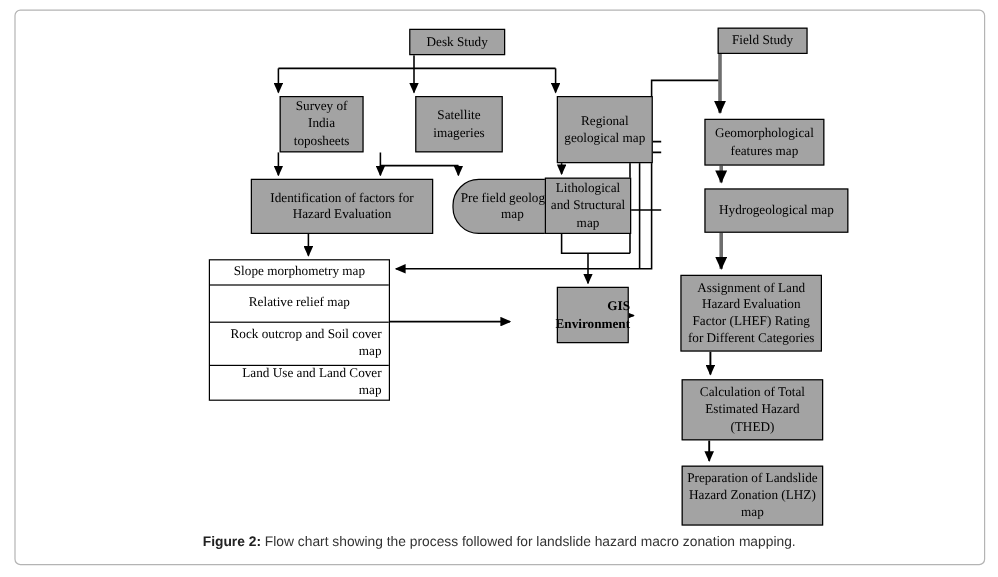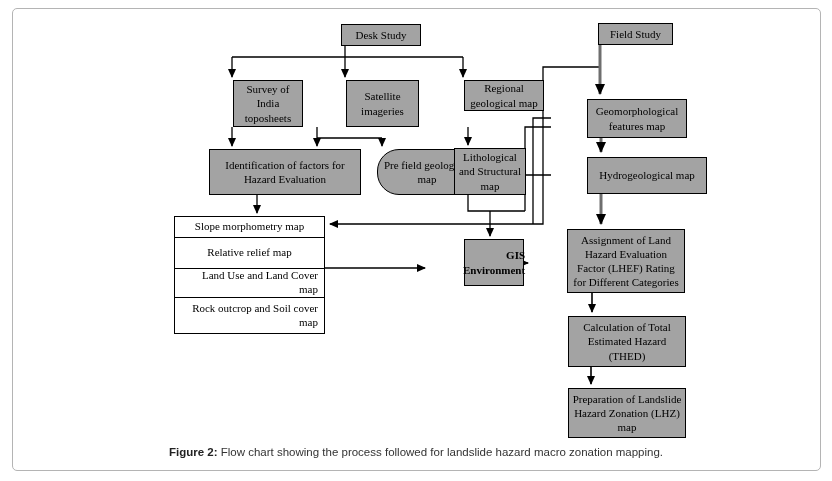--- a/index.html
+++ b/index.html
@@ -86,37 +86,37 @@
 </svg>
 
 <div class="node" style="left:305px;top:24px;width:80px;height:22px;">Desk Study</div>
 
 <div class="node" style="left:562px;top:23px;width:75px;height:22px;">Field Study</div>
 
 <div class="node" style="left:197px;top:80px;width:70px;height:47px;">Survey of India toposheets</div>
 
 <div class="node" style="left:310px;top:80px;width:73px;height:47px;">Satellite imageries</div>
 
-<div class="node" style="left:428px;top:80px;width:80px;height:31px;">Regional geological map</div>
+<div class="node" style="left:428px;top:80px;width:80px;height:56px;">Regional geological map</div>
 
 <div class="node" style="left:551px;top:99px;width:100px;height:39px;">Geomorphological features map</div>
 
 <div class="node" style="left:173px;top:149px;width:152px;height:46px;">Identification of factors for Hazard Evaluation</div>
 
 <div class="node" style="left:341px;top:149px;width:100px;height:46px;border-radius:22px;">Pre field geological map</div>
 
 <div class="node" style="left:418px;top:148px;width:72px;height:47px;">Lithological and Structural map</div>
 
 <div class="node" style="left:551px;top:157px;width:120px;height:37px;">Hydrogeological map</div>
 
 <div class="stack" style="left:174px;top:216px;width:151px;height:118px;">
   <div class="row" style="height:20px;">Slope morphometry map</div>
   <div class="row" style="height:31px;">Relative relief map</div>
+  <div class="row" style="height:36px;">Rock outcrop and Soil cover map</div>
   <div class="row" style="flex:1;">Land Use and Land Cover map</div>
-  <div class="row" style="height:36px;">Rock outcrop and Soil cover map</div>
 </div>
 
 <div class="node bold" style="left:428px;top:239px;width:60px;height:47px;text-align:right;">GIS Environment</div>
 
 <div class="node" style="left:531px;top:229px;width:118px;height:64px;">Assignment of Land Hazard Evaluation Factor (LHEF) Rating for Different Categories</div>
 
 <div class="node" style="left:532px;top:316px;width:118px;height:51px;">Calculation of Total Estimated Hazard (THED)</div>
 
 <div class="node" style="left:532px;top:388px;width:118px;height:50px;">Preparation of Landslide Hazard Zonation (LHZ) map</div>
 

